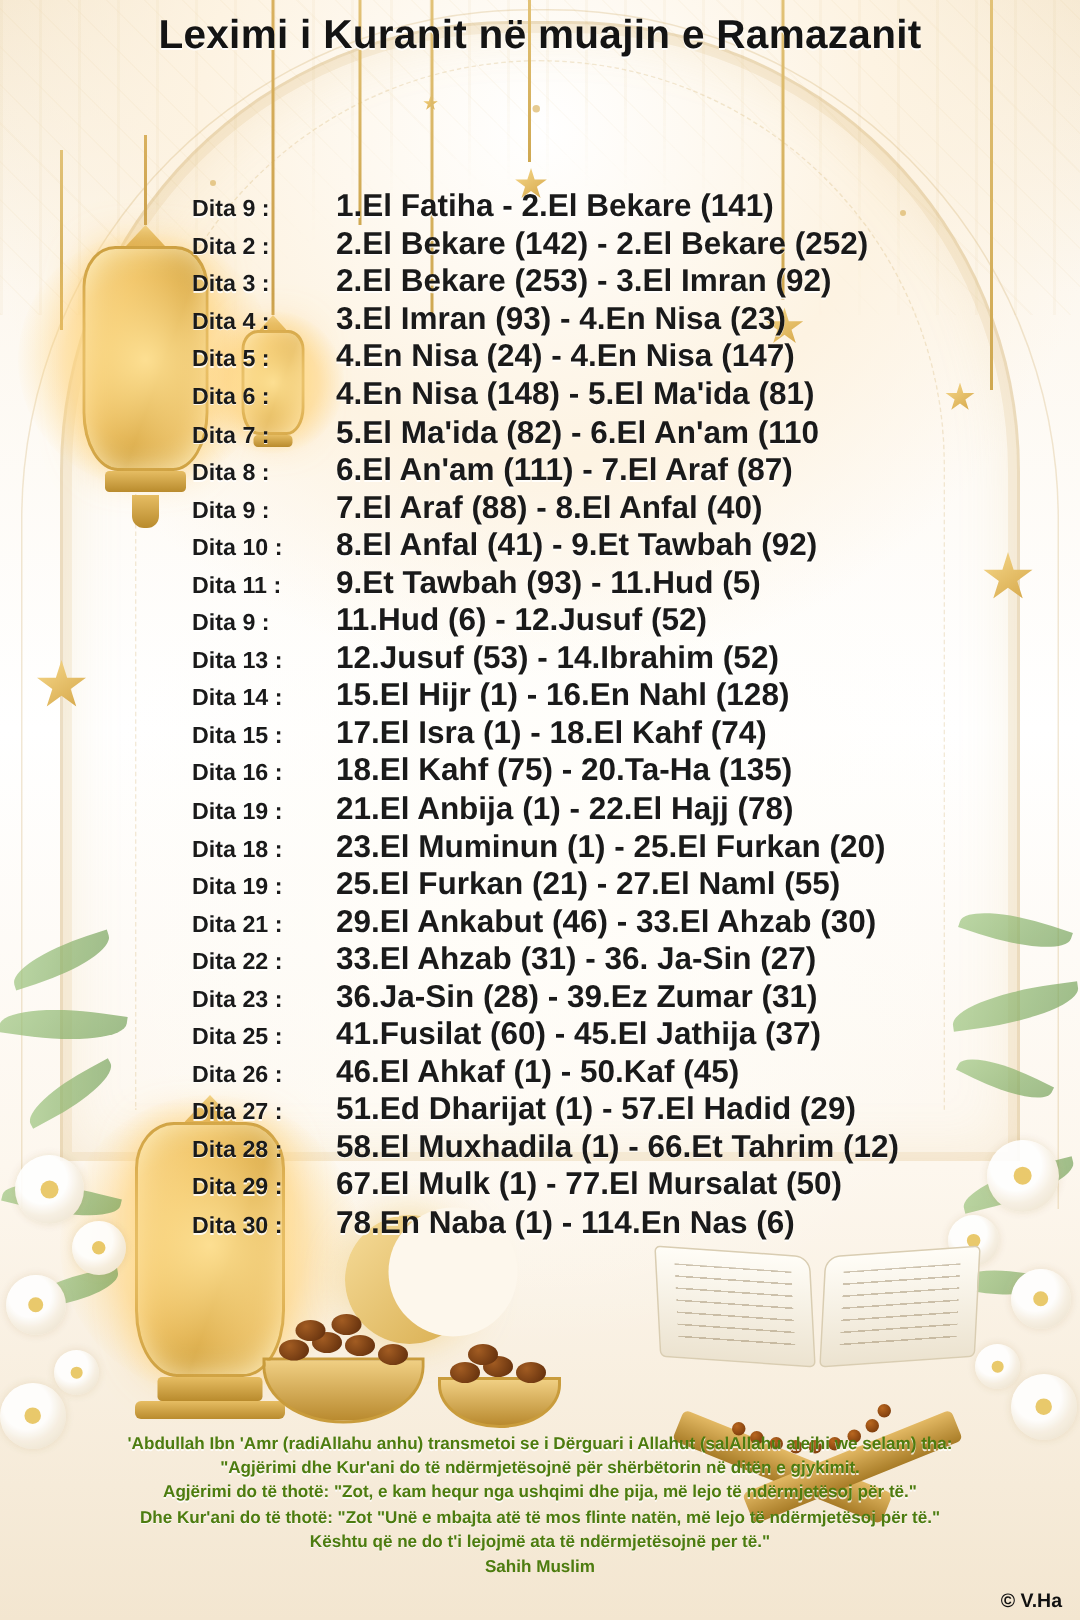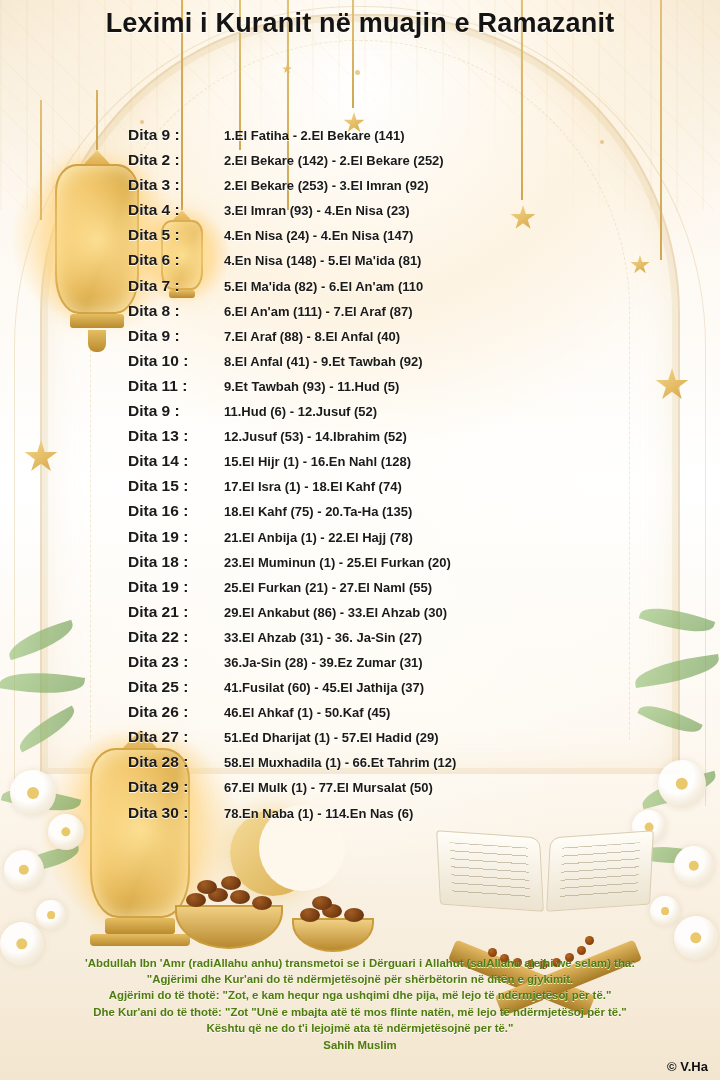--- a/index.html
+++ b/index.html
@@ -183,21 +183,21 @@
   .day {
     width: 96px;
     flex: 0 0 96px;
     font-size: 15.5px;
     font-weight: bold;
     color: #1a1a1a;
     text-shadow: 0 1px 0 rgba(255,255,255,.85);
     white-space: nowrap;
   }
   .range {
-    font-size: 13px;
+    font-size: 21px;
     font-weight: bold;
     color: #1a1a1a;
     text-shadow: 0 1px 0 rgba(255,255,255,.85);
     white-space: nowrap;
   }
 
   .footer {
     position: absolute;
     left: 0; right: 0; bottom: 26px;
     text-align: center;
@@ -406,21 +406,21 @@
   <div class="row">
       <span class="day">Dita 18 :</span>
       <span class="range">23.El Muminun (1) - 25.El Furkan (20)</span>
     </div>
   <div class="row">
       <span class="day">Dita 19 :</span>
       <span class="range">25.El Furkan (21) - 27.El Naml (55)</span>
     </div>
   <div class="row">
       <span class="day">Dita 21 :</span>
-      <span class="range">29.El Ankabut (86) - 33.El Ahzab (30)</span>
+      <span class="range">29.El Ankabut (46) - 33.El Ahzab (30)</span>
     </div>
   <div class="row">
       <span class="day">Dita 22 :</span>
       <span class="range">33.El Ahzab (31) - 36. Ja-Sin (27)</span>
     </div>
   <div class="row">
       <span class="day">Dita 23 :</span>
       <span class="range">36.Ja-Sin (28) - 39.Ez Zumar (31)</span>
     </div>
   <div class="row">

